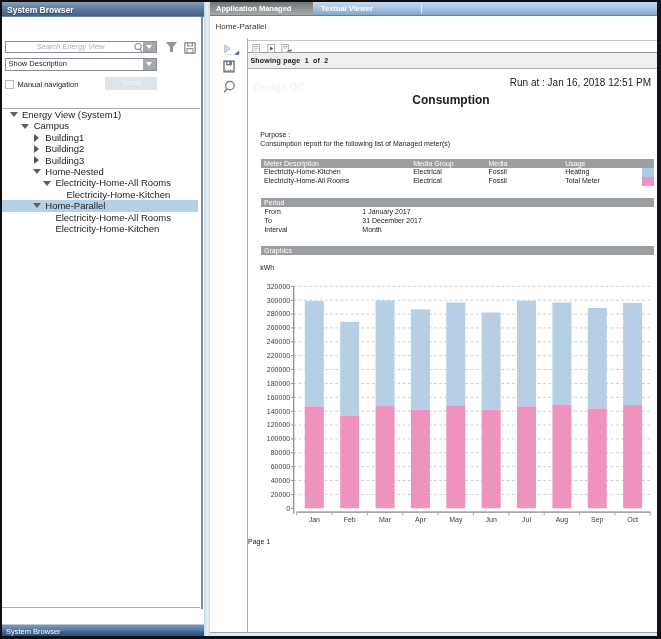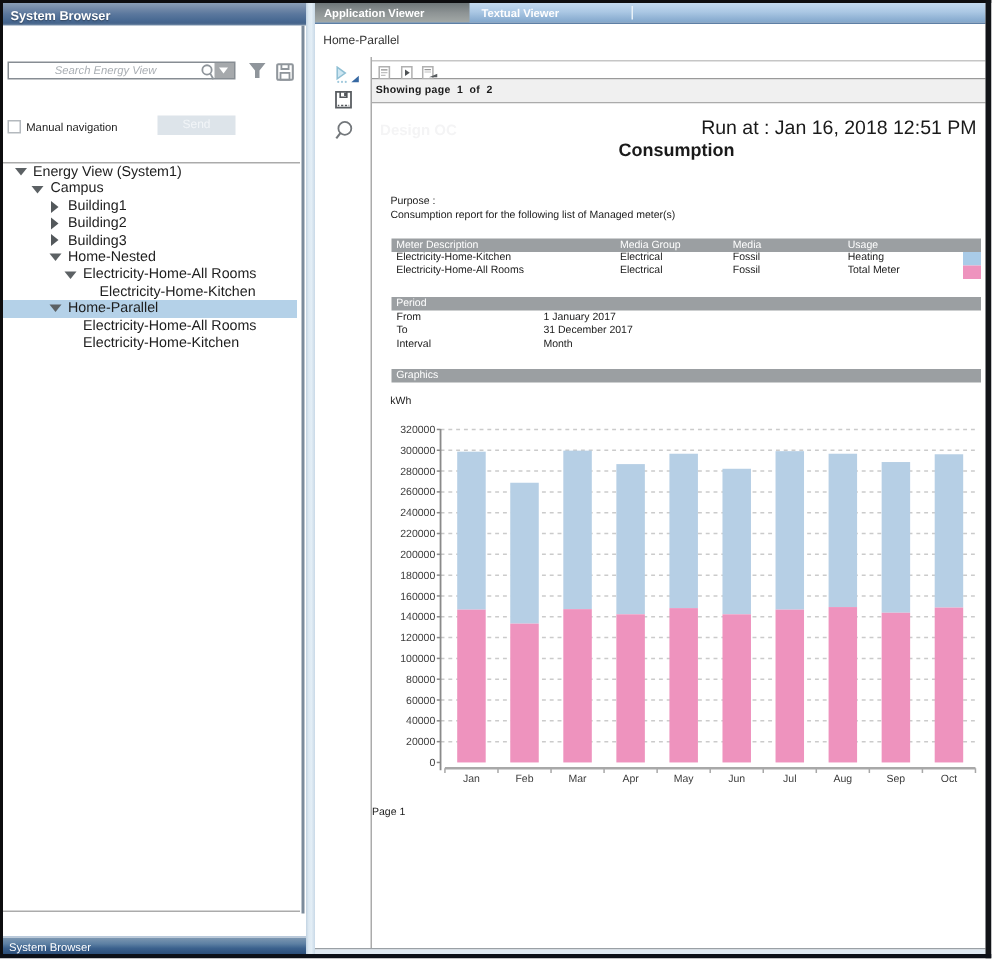--- a/index.html
+++ b/index.html
@@ -53,21 +53,21 @@
 .ltoolbar { left:210px; top:33px; width:37px; height:599px; background:#fff; }
 .vline { left:246.5px; top:38px; width:1px; height:594px; background:#ababab; }
 .ttoolbar { left:247.5px; top:40px; width:409.5px; height:13px; background:#fff; border-top:1px solid #c6c6c6; border-bottom:1px solid #9a9a9a; }
 .showbar { left:247.5px; top:53px; width:409.5px; height:16px; background:#f0f0f0; border-bottom:1px solid #ababab; font-size:7px; font-weight:bold; color:#1a1a1a; line-height:15px; padding-left:3px; letter-spacing:.2px; }
 .report { left:247.5px; top:69px; width:409.5px; height:563px; background:#fff; }
 .hline-bot { left:210px; top:632px; width:447px; height:1px; background:#9aa0a5; }
 .belowrep { left:210px; top:633px; width:447px; height:4px; background:#dfe9f2; }
 
 
 .logo { color:#f4f4f5; font-weight:bold; font-size:10px; }
-.runat { font-size:13px; color:#1a1a1a; }
+.runat { font-size:10px; color:#1a1a1a; }
 .title { font-size:12px; font-weight:bold; color:#1a1a1a; }
 .rtext { font-size:7px; color:#1a1a1a; white-space:nowrap; line-height:8px; }
 .gbar { background:#9b9fa2; color:#fff; font-size:7px; height:9px; line-height:9px; padding-left:3.5px; }
 </style>
 </head>
 <body>
 <div id="stage">
 
   <div class="abs lp-body"></div>
   <div class="abs lp-header">System Browser</div>
@@ -79,20 +79,21 @@
       </svg>
   </div>
   <svg class="abs" style="left:165px;top:42px;" width="13" height="11" viewBox="0 0 13 11">
       <path d="M1 0 L12 0 L8 5 L8 10 L5 10 L5 5 Z" fill="#8f959b"></path>
     </svg>
   <svg class="abs" style="left:183.5px;top:41.5px;" width="12" height="12" viewBox="0 0 12 12">
       <rect x="0.8" y="0.8" width="10.4" height="10.4" fill="none" stroke="#90969c" stroke-width="1.4" rx="0.8"></rect>
       <path d="M3.6 0.8 L3.6 4 L8.4 4 L8.4 0.8" fill="none" stroke="#90969c" stroke-width="1.2"></path>
       <rect x="3" y="6.6" width="6" height="4.6" fill="none" stroke="#90969c" stroke-width="1.2"></rect>
     </svg>
+  <div class="abs combo" style="top:58px;">Show Description<span class="btn"></span></div>
   <div class="abs cb"></div>
   <div class="abs cblabel">Manual navigation</div>
   <div class="abs sendbtn">Send</div>
 
   <div class="abs treebox" id="tree">
       <div class="trow" style="top:0.00px">
         <span class="tri-d" style="left:7.5px"></span>
         <span class="txt" style="left:20px">Energy View (System1)</span>
       </div>
       <div class="trow" style="top:11.40px">
@@ -133,21 +134,21 @@
         <span class="txt" style="left:53.4px">Electricity-Home-Kitchen</span>
       </div>
     </div>
 
   <div class="abs lp-bar" style="top:623.5px;background:linear-gradient(180deg,#7e98b2 0%,#5d80a3 35%,#3b618d 60%,#274974 100%);">System Browser</div>
 
   <div class="abs lp-rborder"></div>
   <div class="abs splitter"></div>
 
   <div class="abs tabbar">
-    <div class="tab-active">Application Viewer</div>
+    <div class="tab-active">Application Managed</div>
     <div class="tab-txt2">Textual Viewer</div>
     <div class="tab-sep"></div>
     <div class="edge"></div>
   </div>
   <div class="abs crumb">Home-Parallel</div>
   <div class="abs ltoolbar">
 
     <svg class="abs" style="left:13.5px;top:10.5px;" width="16" height="12" viewBox="0 0 16 12">
       <path d="M0.8 0.8 L6.2 4.7 L0.8 8.6 Z" fill="#cfe7f2" stroke="#8fbfd4" stroke-width="1"></path>
       <circle cx="1.5" cy="10.6" r="0.7" fill="#9fc8dc"></circle>

